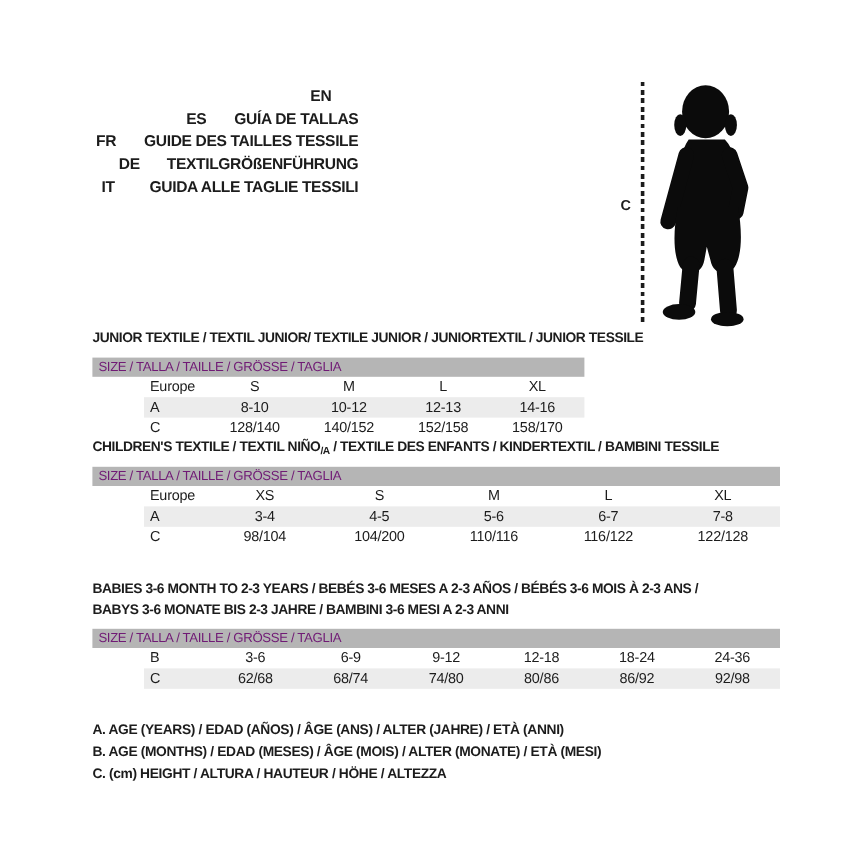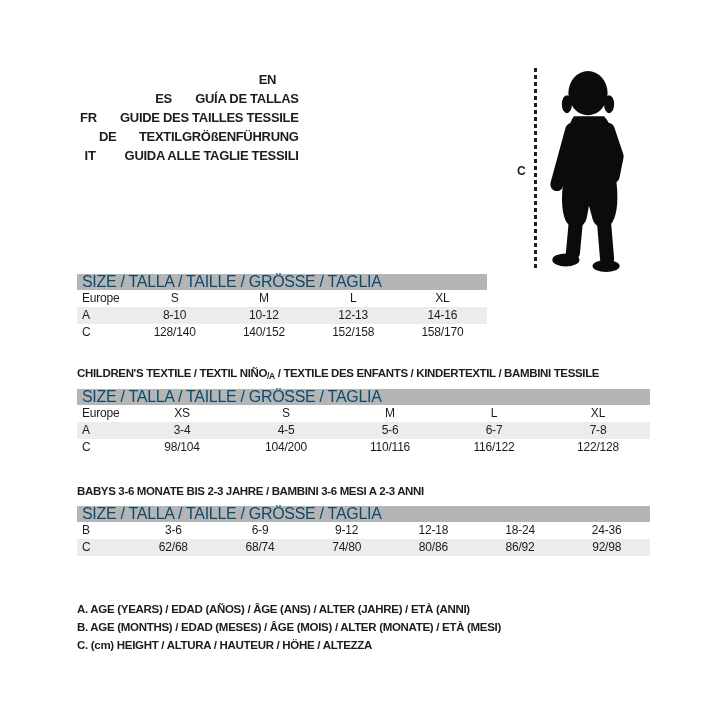--- a/index.html
+++ b/index.html
@@ -24,22 +24,22 @@
   
   .size-table{position:absolute;left:77px;}
   #table-junior{top:274px;width:410px;}
   #table-children{top:365px;width:573px;}
   #table-babies{top:482px;width:573px;}
   .t-title{font-size:11.5px;font-weight:700;letter-spacing:-0.35px;white-space:nowrap;height:16px;line-height:16px;margin-bottom:8px;}
   .t-title-2l{height:auto;}
   .t-title-2l .t-line{height:18px;line-height:18px;white-space:nowrap;}
   .t-title-2l{margin-bottom:6px;}
   .t-sub{font-size:8.5px;position:relative;top:2px;}
-  .size-bar{background:#b5b5b5;height:16px;line-height:16px;padding-left:5px;font-size:16px;letter-spacing:-0.3px;color:#0c4a6e;}
-  .t-row{display:flex;height:17px;line-height:17px;font-size:12px;letter-spacing:-0.2px;}
+  .size-bar{background:#b5b5b5;height:16px;line-height:16px;padding-left:5px;font-size:11px;letter-spacing:-0.3px;color:#701a75;}
+  .t-row{display:flex;height:17px;line-height:17px;font-size:12px;letter-spacing:-0.2px;margin-left:43px;}
   .t-row.striped{background:#ececec;}
   .t-row .lbl{width:53px;padding-left:5px;box-sizing:border-box;}
   .t-row .cell{flex:1;text-align:center;}
 
   
   .legend-block{left:77px;top:600px;}
   .legend-line{height:18px;line-height:18px;font-size:11.5px;font-weight:700;letter-spacing:-0.3px;white-space:nowrap;}
 </style>
 </head>
 <body>
@@ -79,20 +79,21 @@
     <path d="M66,63 L75,90 L71,110" fill="none" stroke-width="13" stroke-linecap="round" stroke-linejoin="round"></path>
     <path stroke="none" d="M23,106 C19,126 19,146 25,156 C31,164 43,162 45,150 L47,139 L50,150 C52,162 64,164 70,156 C77,145 76,124 73,106 Z"></path>
     <line x1="34" y1="154" x2="31" y2="186" stroke-width="14" stroke-linecap="round"></line>
     <line x1="62" y1="156" x2="65" y2="192" stroke-width="14" stroke-linecap="round"></line>
     <ellipse cx="24" cy="193" rx="13.5" ry="6.5" stroke="none"></ellipse>
     <ellipse cx="64" cy="199" rx="13.5" ry="6" stroke="none"></ellipse>
   </g>
 </svg>
 
 <div class="size-table" id="table-junior">
+  <div class="t-title">JUNIOR TEXTILE / TEXTIL JUNIOR/ TEXTILE JUNIOR / JUNIORTEXTIL / JUNIOR TESSILE</div>
   <div class="size-bar">SIZE / TALLA / TAILLE / GRÖSSE / TAGLIA</div>
   <div class="t-row">
     <span class="lbl">Europe</span>
     <span class="cell">S</span>
     <span class="cell">M</span>
     <span class="cell">L</span>
     <span class="cell">XL</span>
   </div>
   <div class="t-row striped">
     <span class="lbl">A</span>
@@ -134,20 +135,21 @@
     <span class="cell">98/104</span>
     <span class="cell">104/200</span>
     <span class="cell">110/116</span>
     <span class="cell">116/122</span>
     <span class="cell">122/128</span>
   </div>
 </div>
 
 <div class="size-table" id="table-babies">
   <div class="t-title t-title-2l">
+    <div class="t-line">BABIES 3-6 MONTH TO 2-3 YEARS / BEBÉS 3-6 MESES A 2-3 AÑOS / BÉBÉS 3-6 MOIS À 2-3 ANS /</div>
     <div class="t-line">BABYS 3-6 MONATE BIS 2-3 JAHRE / BAMBINI 3-6 MESI A 2-3 ANNI</div>
   </div>
   <div class="size-bar">SIZE / TALLA / TAILLE / GRÖSSE / TAGLIA</div>
   <div class="t-row">
     <span class="lbl">B</span>
     <span class="cell">3-6</span>
     <span class="cell">6-9</span>
     <span class="cell">9-12</span>
     <span class="cell">12-18</span>
     <span class="cell">18-24</span>

